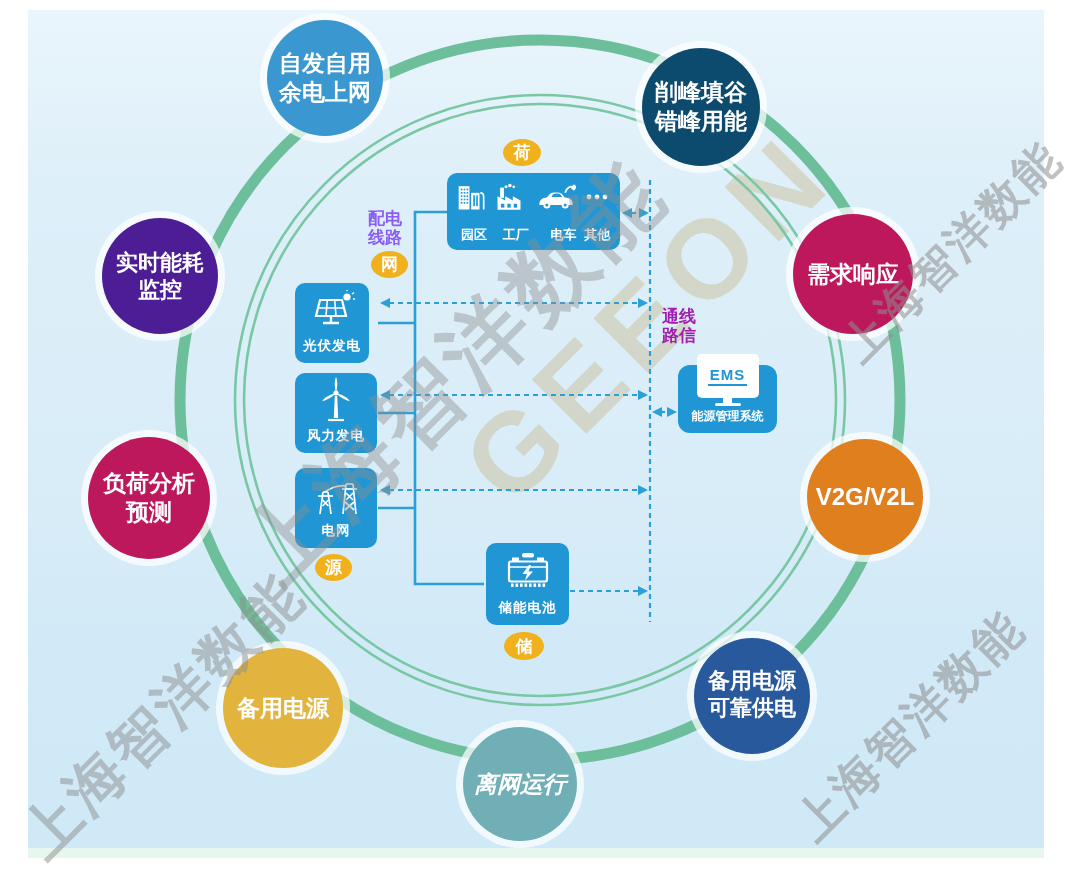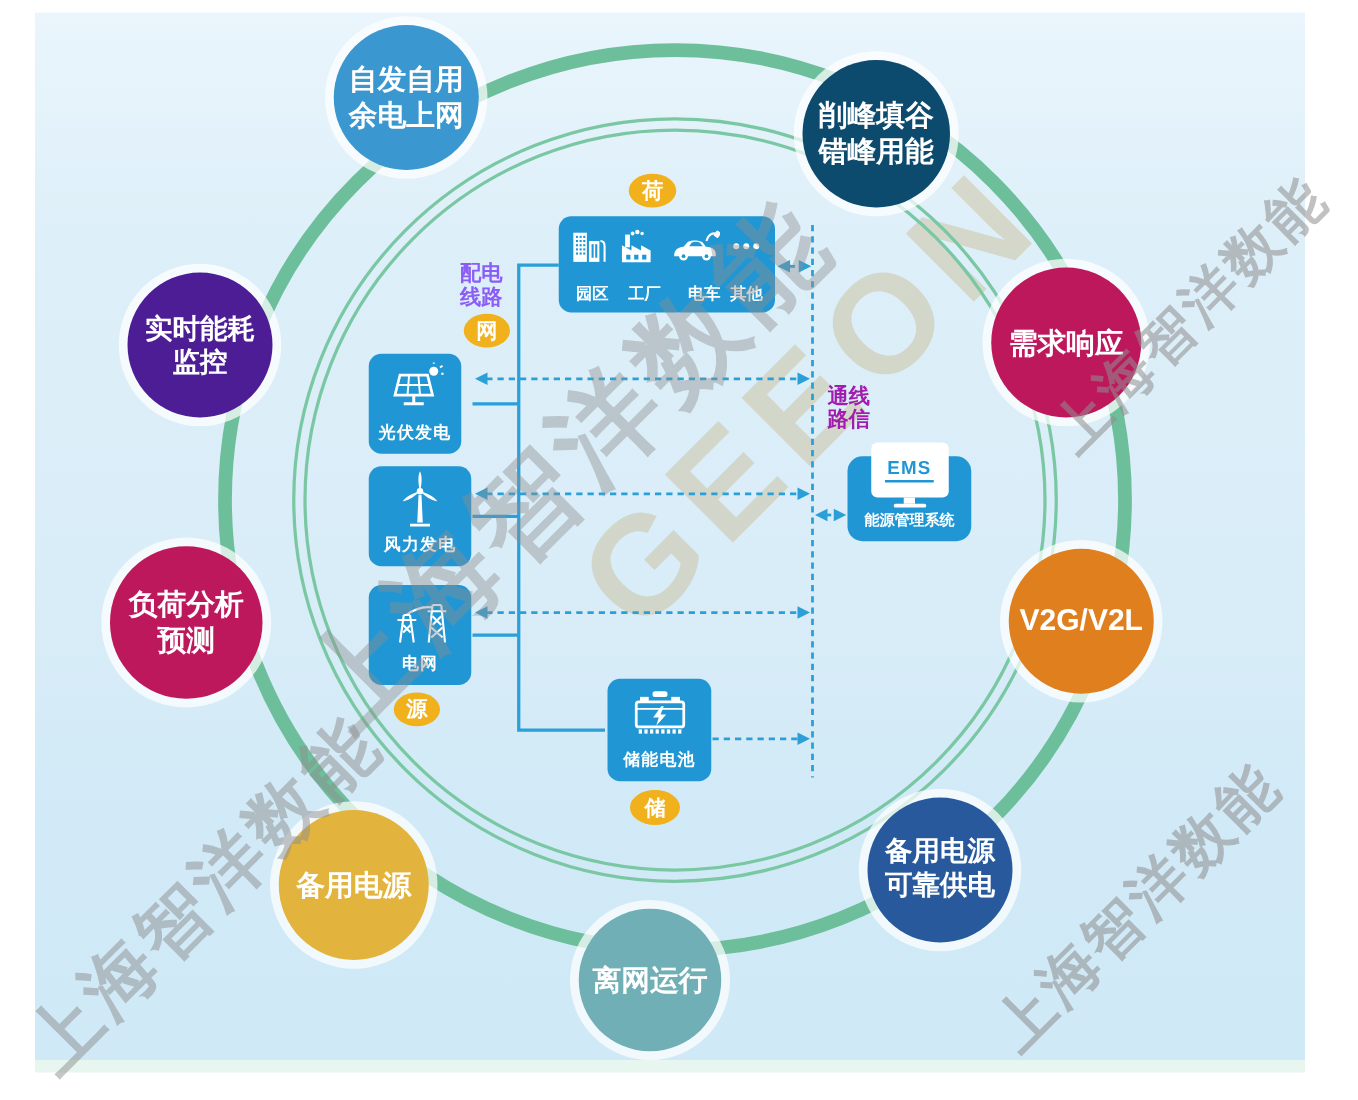--- a/index.html
+++ b/index.html
@@ -118,21 +118,21 @@
   <div class="ring-circle c3" style="background-color: #be185d;">
       <span>需求响应</span>
     </div>
   <div class="ring-circle c4" style="background-color: rgb(224, 127, 29);">
       <span>V2G/V2L</span>
     </div>
   <div class="ring-circle c5" style="background-color: rgb(39, 89, 156);">
       <span>备用电源
 可靠供电</span>
     </div>
-  <div class="ring-circle c6" style="background-color: rgb(111, 175, 181);">
+  <div class="ring-circle c6" style="background-color: rgb(111, 175, 181); font-style: italic;">
       <span>离网运行</span>
     </div>
   <div class="ring-circle c7" style="background-color: rgb(227, 180, 61);">
       <span>备用电源</span>
     </div>
   <div class="ring-circle c8" style="background-color: #be185d;">
       <span>负荷分析
 预测</span>
     </div>
   <div class="ring-circle c9" style="background-color: #4c1d95;">

